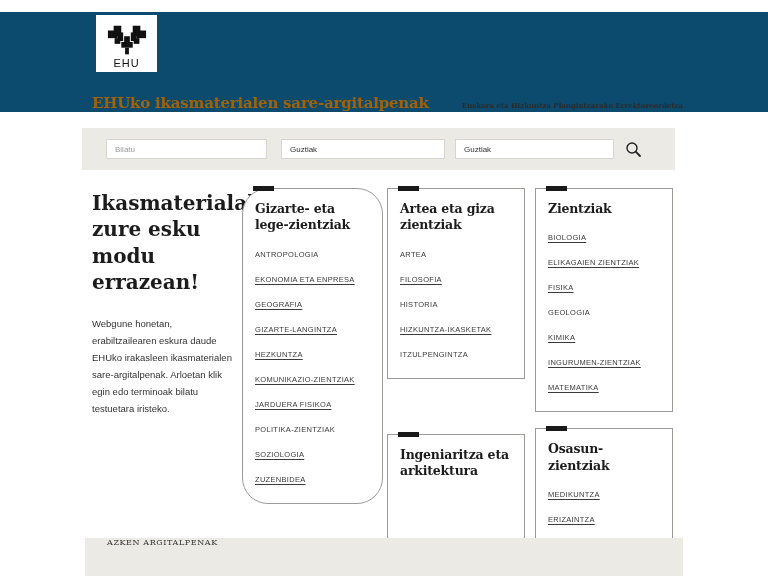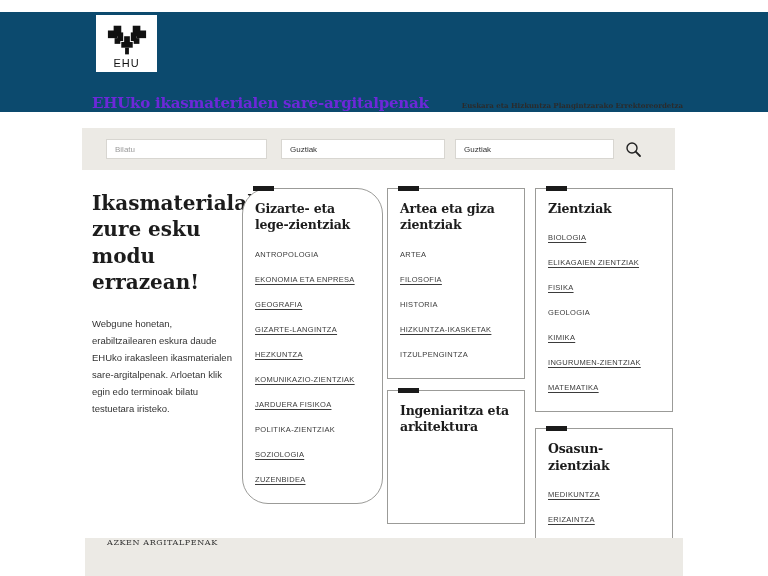--- a/index.html
+++ b/index.html
@@ -13,21 +13,21 @@
               display:flex; flex-direction:column; align-items:center; justify-content:flex-end;
               padding-bottom:3px; cursor:pointer; }
   .logo-box svg { display:block; margin-bottom:1px; }
   .logo-text { font-family:"Liberation Sans", sans-serif; font-size:11px; letter-spacing:1px;
                color:#111; line-height:1; }
 
   
   .title-row { position:absolute; left:85px; top:94px; width:598px; display:flex;
                justify-content:space-between; align-items:baseline; }
   .title-row h1 { margin-left:7px; font-family:"DejaVu Serif", serif; font-weight:bold;
-                  font-size:15px; color:#6d28d9; letter-spacing:-0.2px; }
+                  font-size:15px; color:#a16207; letter-spacing:-0.2px; }
   .subtitle { font-family:"DejaVu Serif", serif; font-weight:bold; font-size:7px; color:#2b2b2b; }
 
   
   .search { position:absolute; left:82px; top:128px; width:593px; height:42px; background:#ECEAE5;
             display:flex; align-items:center; padding-left:24px; }
   .search input { height:20px; border:1px solid #D8D6D1; background:#fff; font-size:8px;
                   color:#333; padding:0 8px; outline:none; font-family:"Liberation Sans", sans-serif; }
   .search input::placeholder { color:#9b9b9b; }
   .inp-q  { width:161px; }
   .inp-f1 { width:164px; margin-left:14px; }
@@ -37,21 +37,21 @@
 
   
   .content { position:absolute; left:85px; top:188px; width:598px; display:flex; align-items:flex-start; }
   .intro { margin-left:7px; width:143px; }
   .intro h2 { font-family:"DejaVu Serif", serif; font-weight:bold; font-size:20px;
               line-height:1.32; color:#1c1c1c; margin-top:2px; }
   .intro p { margin-top:19px; font-size:9.5px; line-height:1.8; color:#333; width:142px; }
 
   .col { display:flex; flex-direction:column; }
   .col1 { margin-left:7px;  width:141px; }
-  .col2 { margin-left:4px;  width:138px; }
+  .col2 { margin-left:4px;  width:138px;gap:44px; }
   .col3 { margin-left:10px; width:138px; }
 
   .card { position:relative; border:1px solid #9B9B98; background:#fff; padding:12px 12px 10px 12px; }
   .tabbar { position:absolute; left:10px; top:-3px; width:21px; height:5px; background:#1A1A1A; }
   .card h3 { font-family:"DejaVu Serif", serif; font-weight:bold; font-size:12.5px;
              line-height:1.3; color:#1c1c1c; margin-bottom:9px; letter-spacing:-0.2px; }
   .card ul { list-style:none; }
   .card li { margin-bottom:7px; }
   .lnk { font-size:7.5px; letter-spacing:0.3px; color:#3b3b3b; text-decoration:none; line-height:1; }
   .lnk.u { text-decoration:underline; text-underline-offset:2px; text-decoration-thickness:0.5px; }

